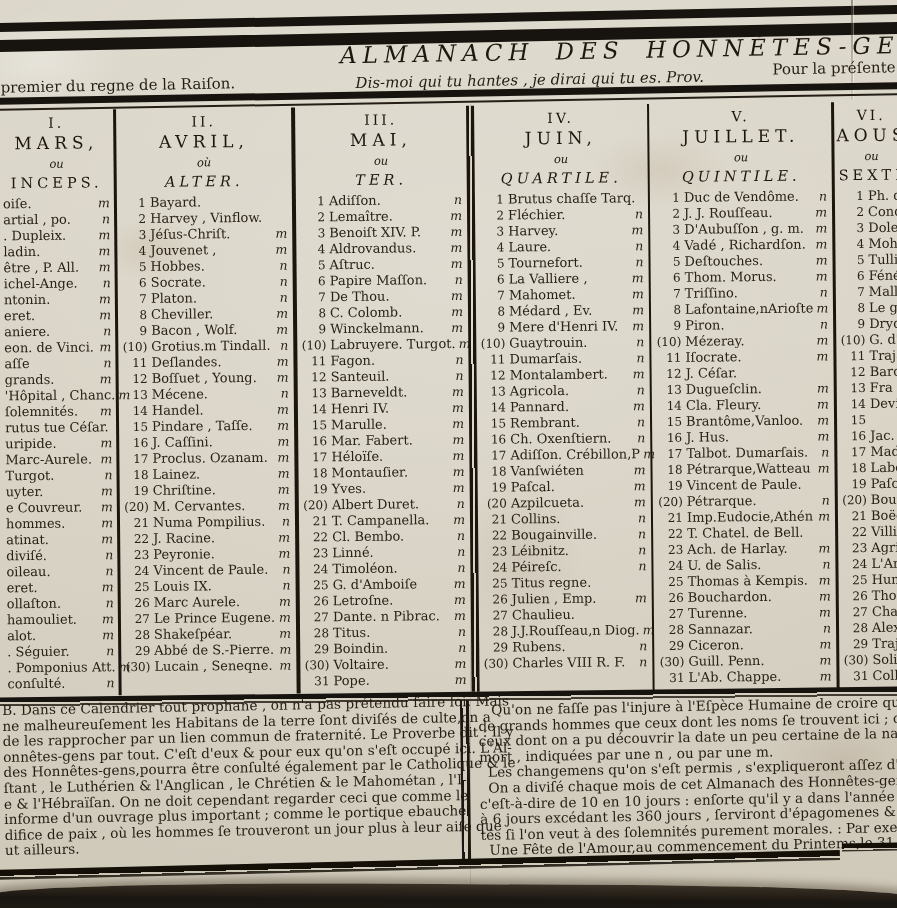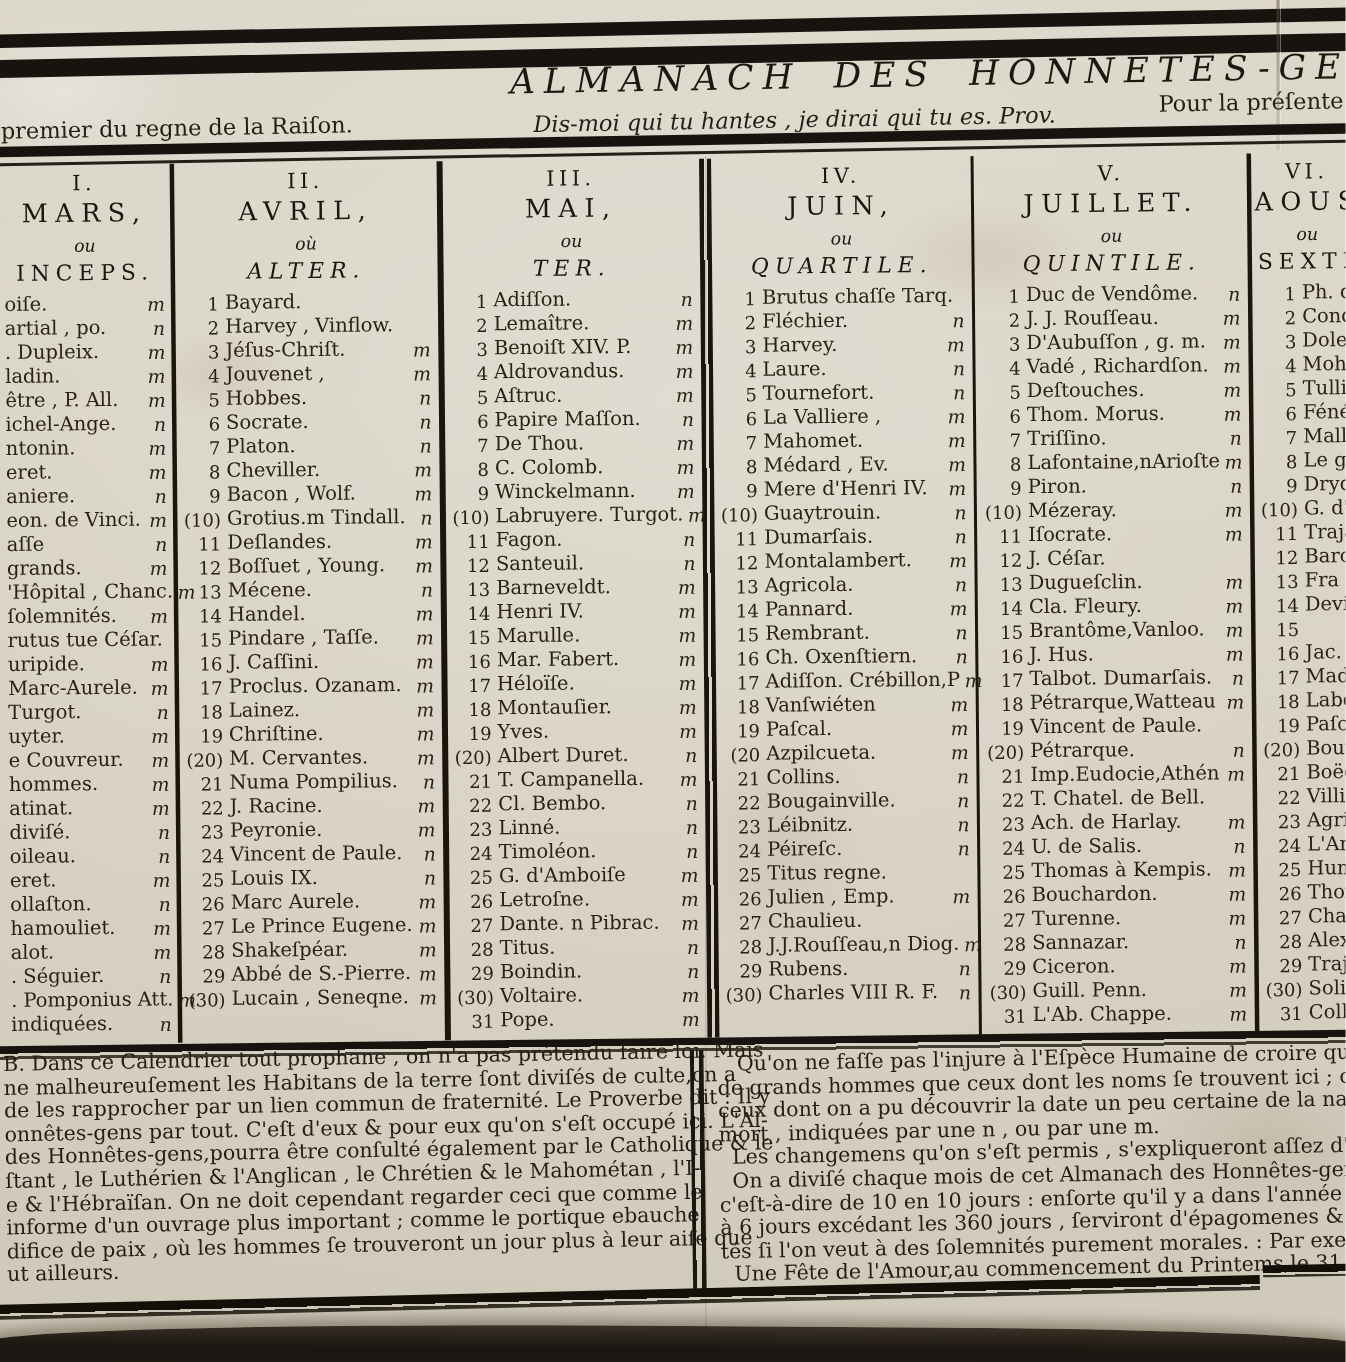--- a/index.html
+++ b/index.html
@@ -279,21 +279,21 @@
           </div>
 
           <div class="entry">
             <span class="e-num"></span>
             <span class="e-name">. Pomponius Att.</span>
             <span class="e-mark">m</span>
           </div>
 
           <div class="entry">
             <span class="e-num"></span>
-            <span class="e-name">indiquées.</span>
+            <span class="e-name">conſulté.</span>
             <span class="e-mark">n</span>
           </div>
         </div>
     </div>
 
     <div class="col col-2 latin-italic">
       <div class="mh">
         <div class="mh-num">II.</div>
         <div class="mh-name">AVRIL,</div>
         <div class="mh-ou">où</div>

